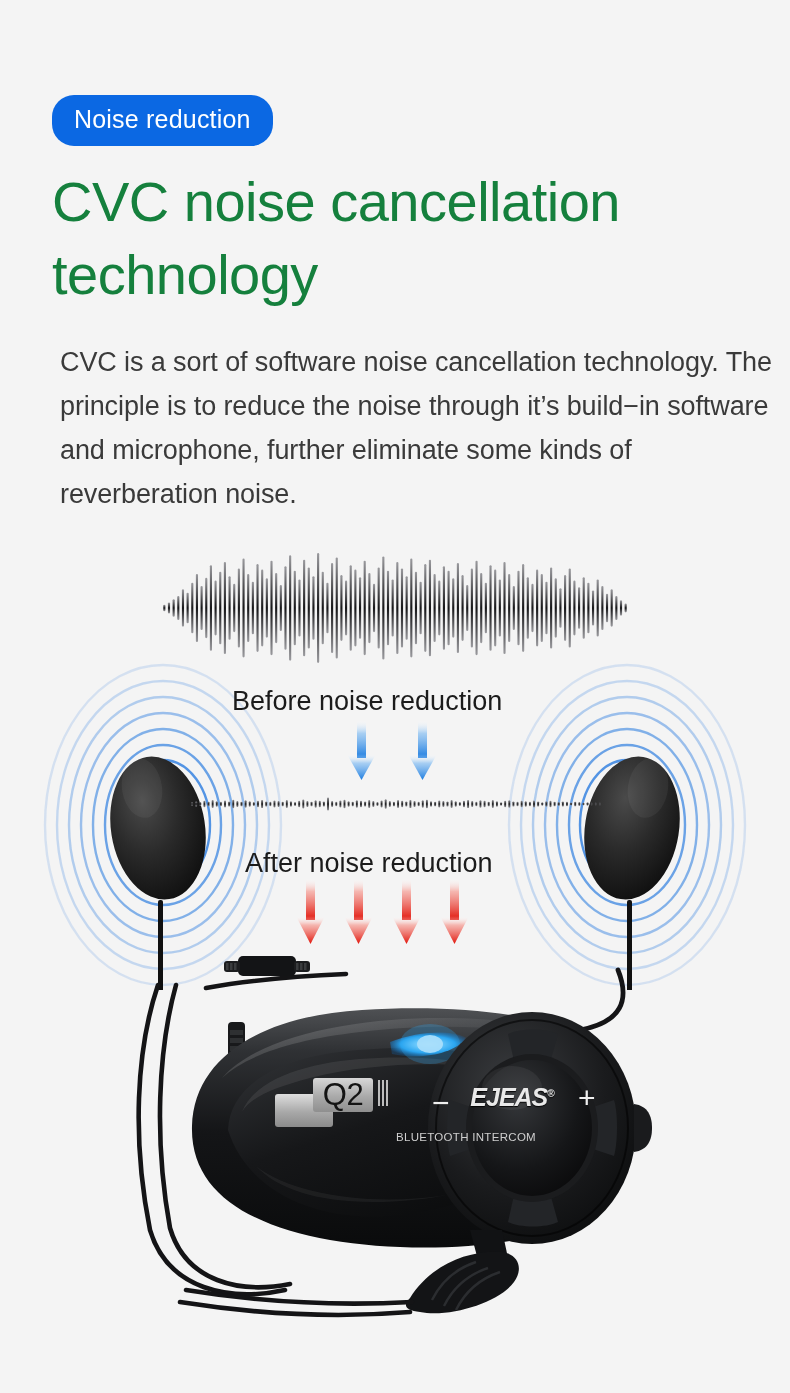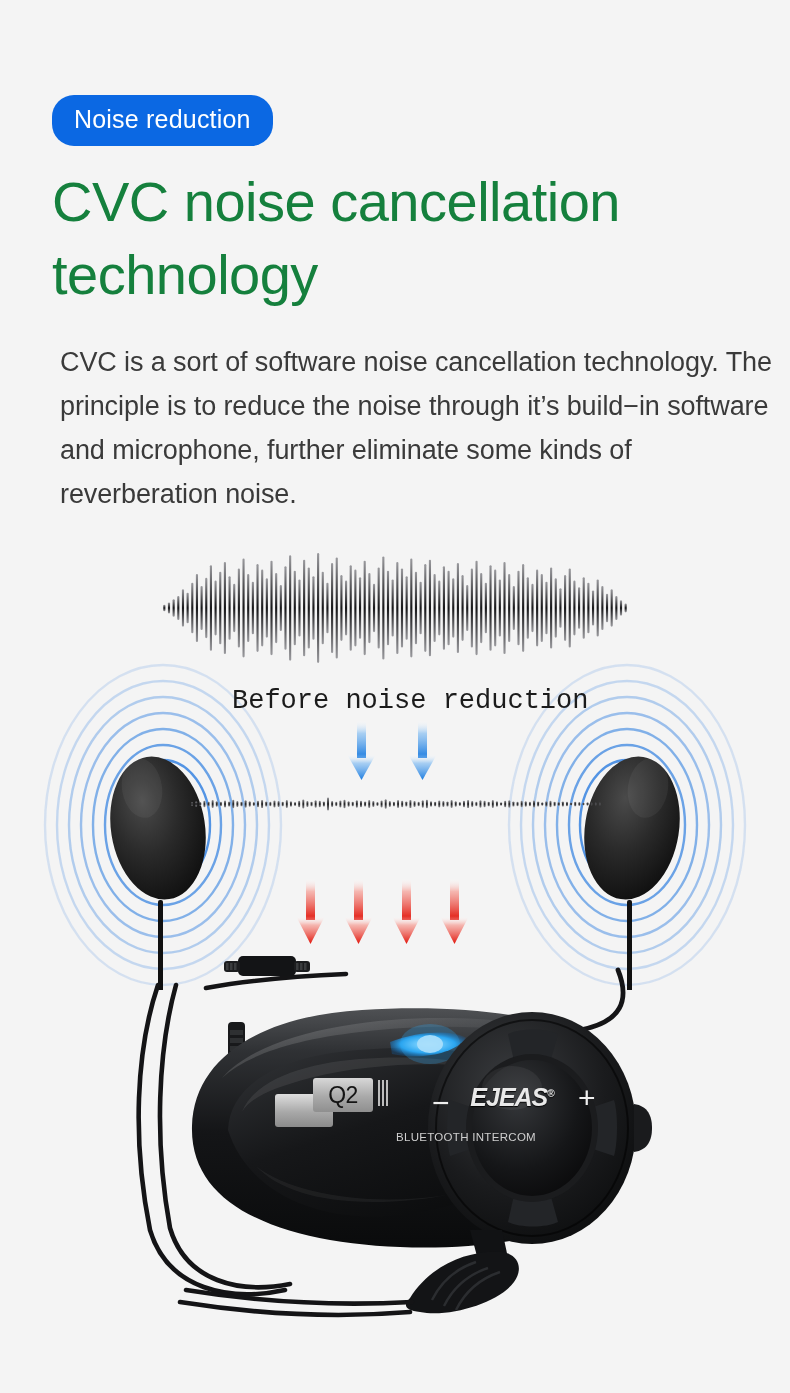--- a/index.html
+++ b/index.html
@@ -32,21 +32,21 @@
     color:#3a3a3a; letter-spacing:-.1px;margin-left:8px;
   }
 
   
   #diagram{ position:absolute; left:0; top:530px; width:790px; height:500px; }
 
   .wave-label{
     position:absolute; color:#1b1b1b;
     font-size:27px; line-height:1; white-space:nowrap;
   }
-  #label-before{ left:232px; top:158px;font-family:Liberation Mono, monospace; }
+  #label-before{ left:232px; top:158px; }
   #label-after { left:245px; top:320px; }
 
   .wave{ position:absolute; }
   #wave-before{ left:162px; top:22px; width:466px; height:112px; }
   #wave-after { left:190px; top:252px; width:412px; height:44px; }
 
   .ring-cluster{ position:absolute; top:130px; width:250px; height:330px; }
   #rings-left { left:38px; }
   #rings-right{ left:502px; }
 
@@ -56,21 +56,21 @@
 
   
   #device{ position:absolute; left:110px; top:930px; width:560px; height:400px; }
 
   .q2-plate{
     position:absolute; left:203px; top:148px;
     width:60px; height:34px;
     background:linear-gradient(180deg,#d8d8d8 0%,#a9a9a9 55%,#8f8f8f 100%);
     border-radius:3px;
     display:flex; align-items:center; justify-content:center;
-    font-size:23px; color:#141414; letter-spacing:-.5px;
+    font-size:31px; color:#141414; letter-spacing:-.5px;
     font-family:"Liberation Sans", sans-serif;
   }
   .bt-text{
     position:absolute; left:286px; top:155px;
     font-size:11.5px; letter-spacing:.3px;
     color:#cfcfcf; white-space:nowrap;margin-top:46px;
   }
   .bt-bars{
     position:absolute; left:268px; top:150px;
     width:11px; height:26px;
@@ -409,20 +409,21 @@
           <rect x="384.27" y="19.63" width="1.90" height="4.74" fill="url(#wgrad_svg-wave-after)" rx="0.95"></rect>
           <rect x="388.39" y="20.06" width="1.90" height="3.88" fill="url(#wgrad_svg-wave-after)" rx="0.95"></rect>
           <rect x="392.51" y="20.71" width="1.90" height="2.59" fill="url(#wgrad_svg-wave-after)" rx="0.95"></rect>
           <rect x="396.63" y="20.28" width="1.90" height="3.45" fill="url(#wgrad_svg-wave-after)" rx="0.95"></rect>
           <rect x="400.75" y="20.71" width="1.90" height="2.59" fill="url(#wgrad_svg-wave-after)" rx="0.95"></rect>
           <rect x="404.87" y="20.80" width="1.90" height="2.40" fill="url(#wgrad_svg-wave-after)" rx="0.95"></rect>
           <rect x="408.99" y="20.80" width="1.90" height="2.40" fill="url(#wgrad_svg-wave-after)" rx="0.95"></rect>
         </svg>
     </div>
 
+    <div class="wave-label" id="label-after">After noise reduction</div>
 
     <div class="arrow-group" id="arrows-red">
       <svg width="205" height="70" viewBox="0 0 205 70">
         <defs>
           <linearGradient id="gRed" x1="0" y1="0" x2="0" y2="1">
             <stop offset="0%" stop-color="#ffffff" stop-opacity="0"></stop>
             <stop offset="32%" stop-color="#f5a79f" stop-opacity=".8"></stop>
             <stop offset="100%" stop-color="#e2160c"></stop>
           </linearGradient>
         </defs>

